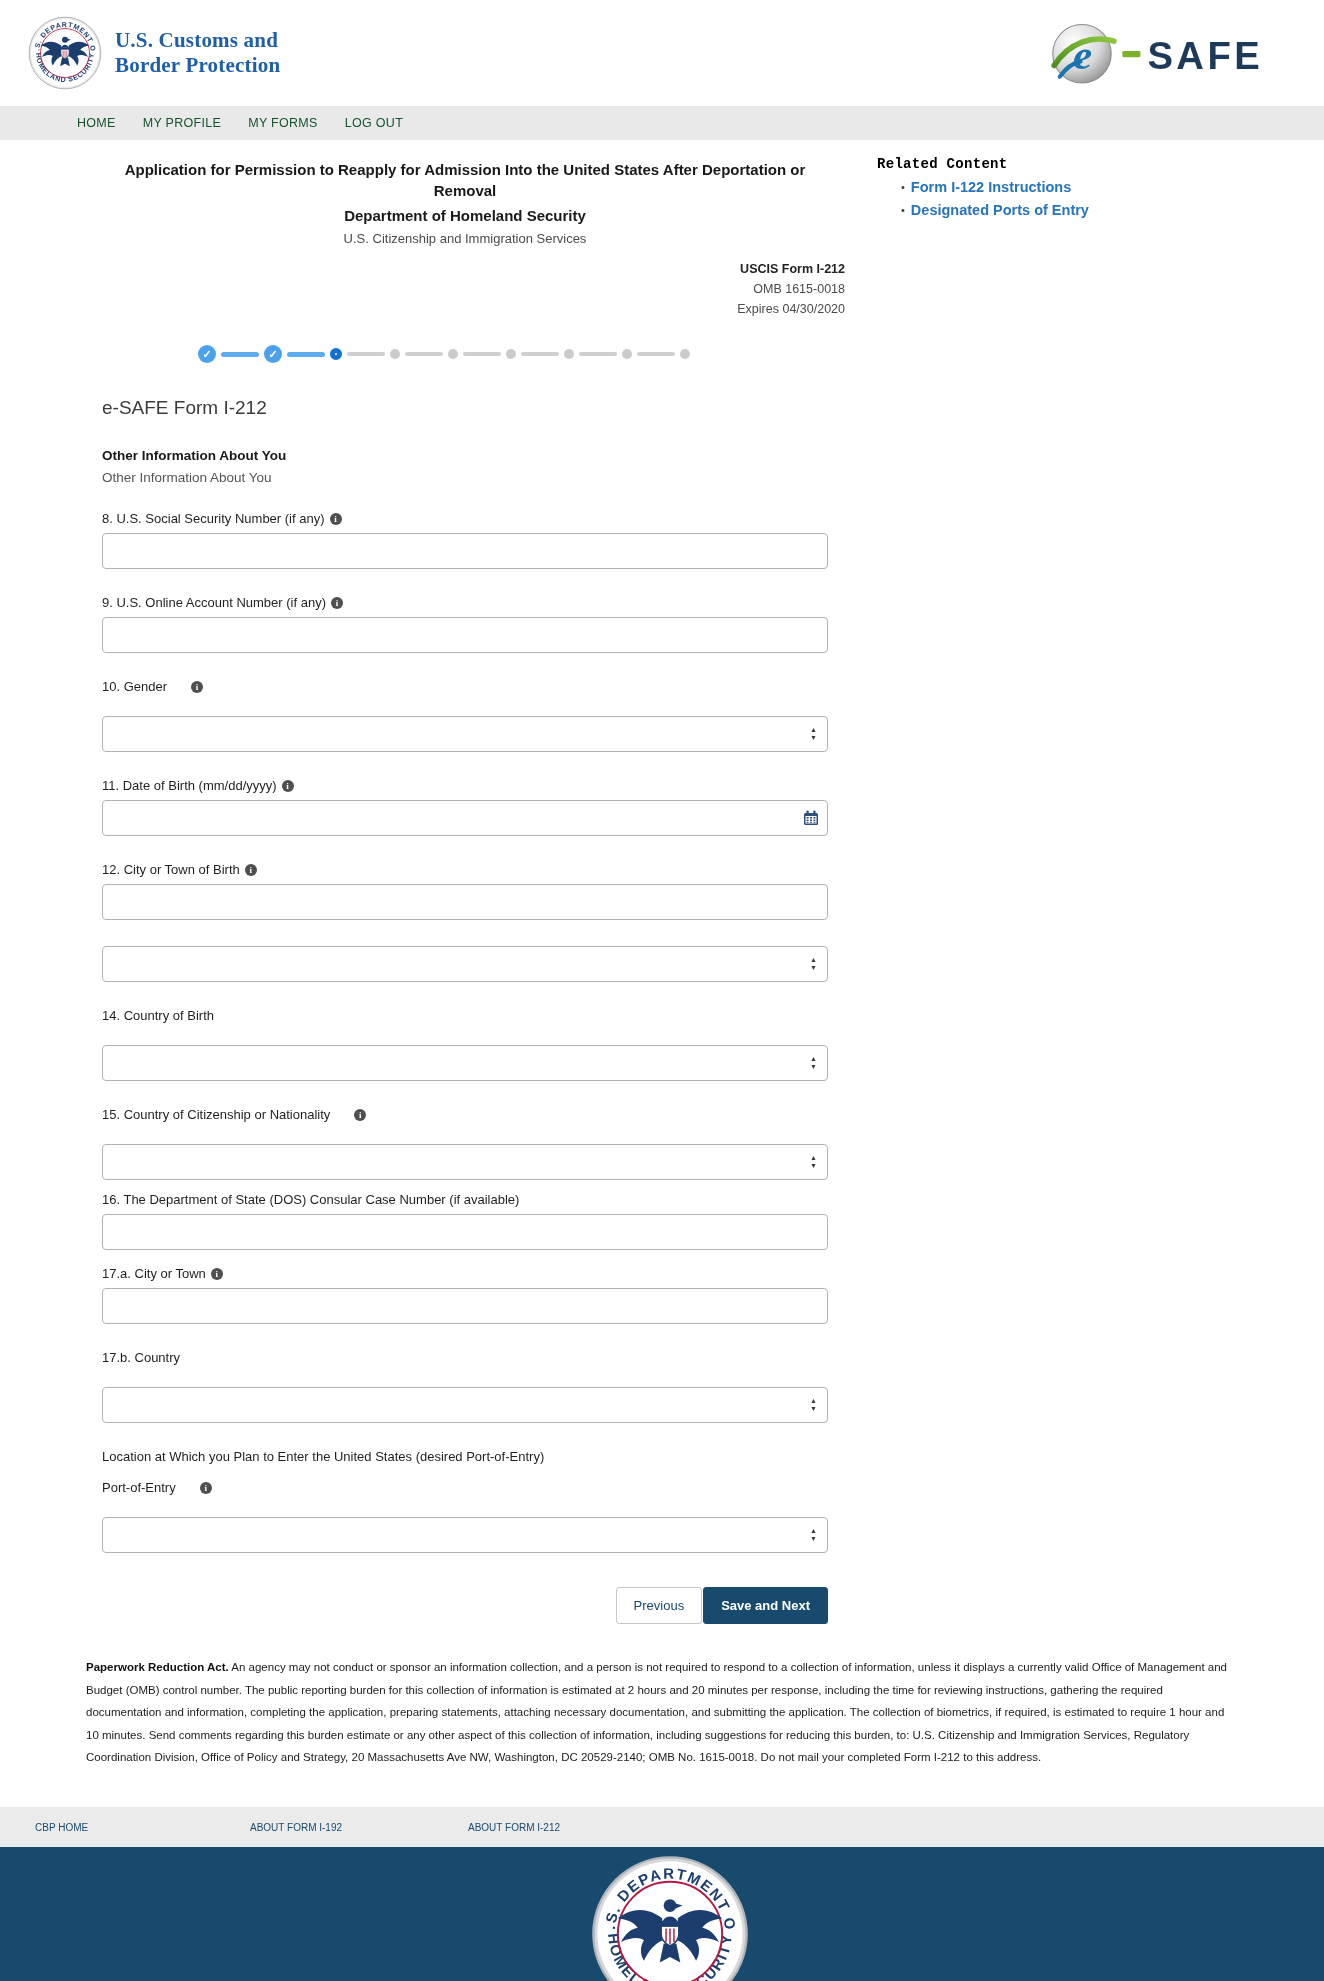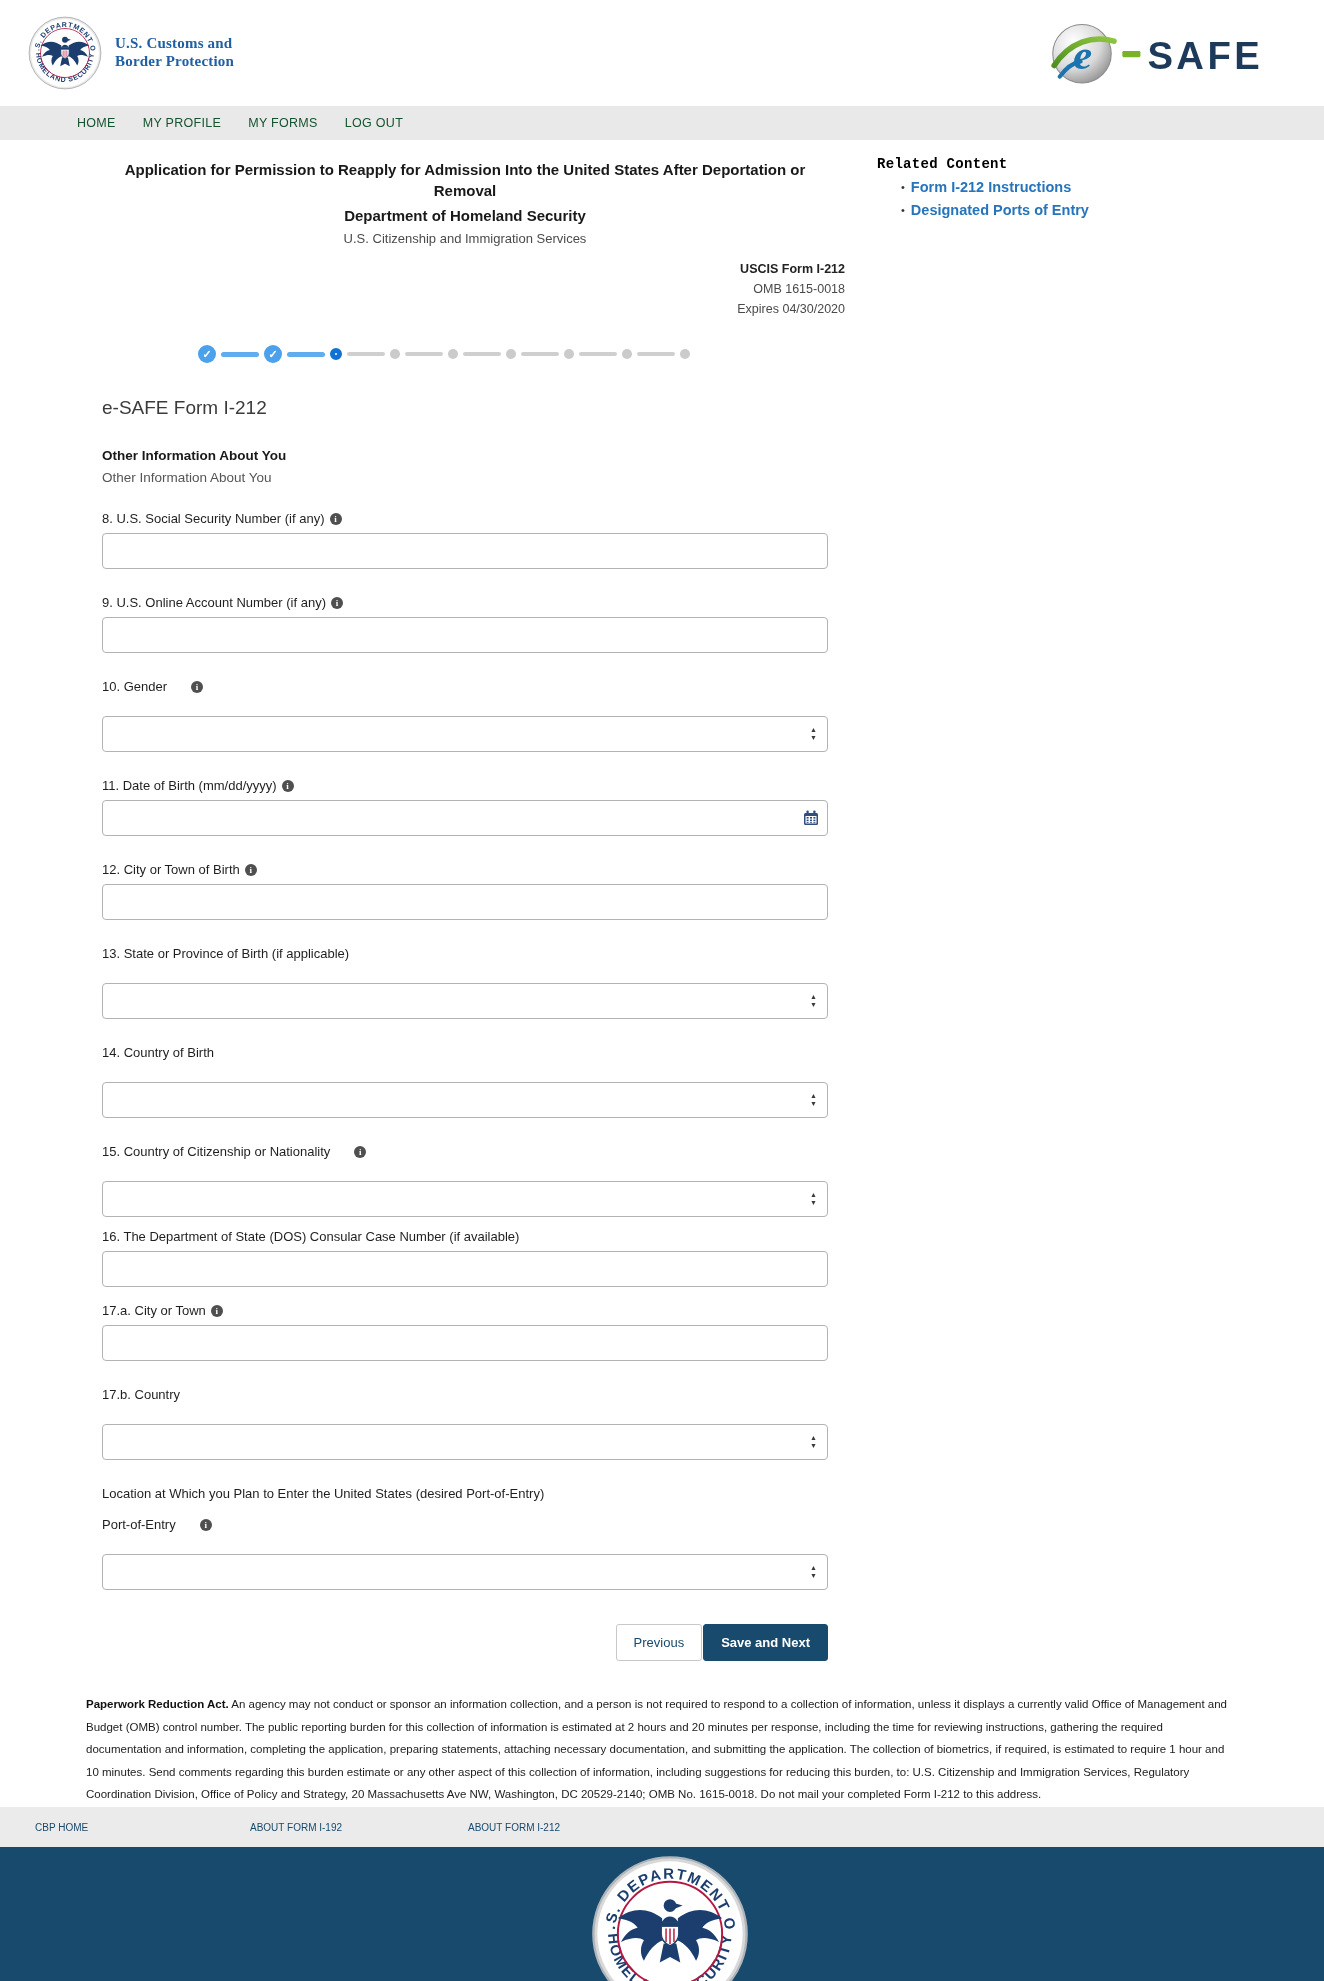--- a/index.html
+++ b/index.html
@@ -8,21 +8,21 @@
     width:1324px; height:1981px; margin:0 auto; position:relative; overflow:hidden;
     font-family:"Liberation Sans", sans-serif; color:#222;
   }
   a { text-decoration:none; cursor:pointer; }
 
   
   .site-header { height:106px; display:flex; align-items:center; justify-content:space-between;
     padding:0 58px 0 28px; background:#fff; }
   .cbp-brand { display:flex; align-items:center; gap:13px; }
   .cbp-seal-wrap svg { width:74px; height:74px; display:block; }
-  .cbp-name { font-family:"Liberation Serif", serif; color:#1F5FA5; font-size:15px;
+  .cbp-name { font-family:"Liberation Serif", serif; color:#1F5FA5; font-size:21px;
     line-height:1.18; font-weight:600; letter-spacing:0.2px; }
   .esafe-logo svg { height:64px; display:block; }
 
   
   .main-nav { background:#e9e9e9; height:34px; display:flex; align-items:center;
     padding-left:77px; gap:27px; }
   .main-nav a { font-size:12.5px; color:#14532d; letter-spacing:0.3px; }
 
   
   .content-wrap { position:relative; padding-left:102px; }
@@ -174,21 +174,21 @@
   <a>MY FORMS</a>
   <a>LOG OUT</a>
 </nav>
 
 <div class="content-wrap">
 
   <aside class="related-col">
     <h2>Related Content</h2>
     <div class="rel-link">
       <span class="bullet">•</span>
-      <a>Form I-212 Instructions</a>
+      <a>Form I-122 Instructions</a>
     </div>
     <div class="rel-link">
       <span class="bullet">•</span>
       <a>Designated Ports of Entry</a>
     </div>
   </aside>
 
   <div class="form-col">
 
     <div class="form-title-block">
@@ -292,23 +292,20 @@
 
     <div class="field">
       <div class="field-label">
         <span>12. City or Town of Birth</span>
         <span class="info-icon">i</span>
       </div>
       <div class="control"><input class="text-input" type="text" value="" style=""></div>
     </div>
 
     <div class="field">
-      <div class="field-label">
-        <span>13. State or Province of Birth (if applicable)</span>
-      </div>
       <div class="control mt-lg">
         <div class="select-box"></div>
         <span class="spinner">
           <span>▲</span>
           <span>▼</span>
         </span>
       </div>
     </div>
 
     <div class="field">

